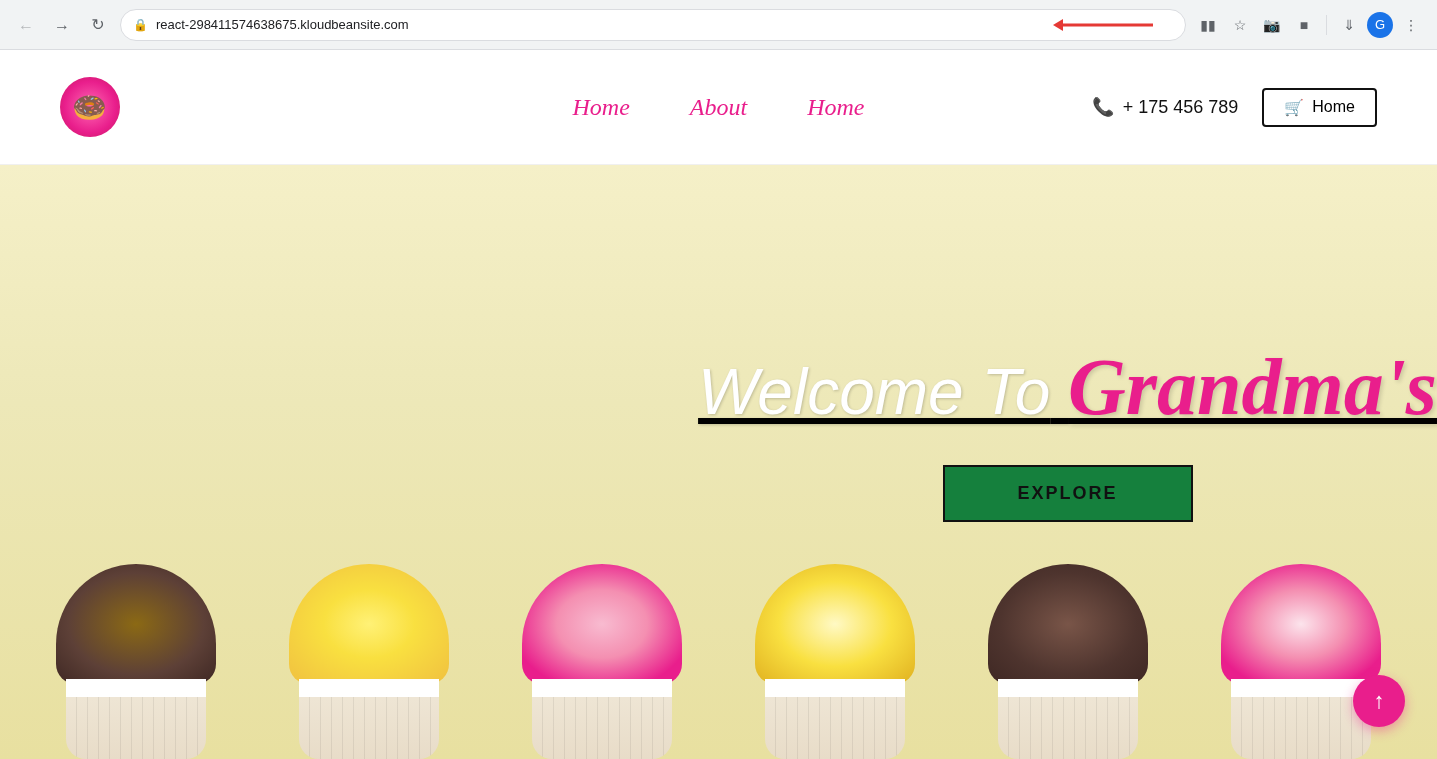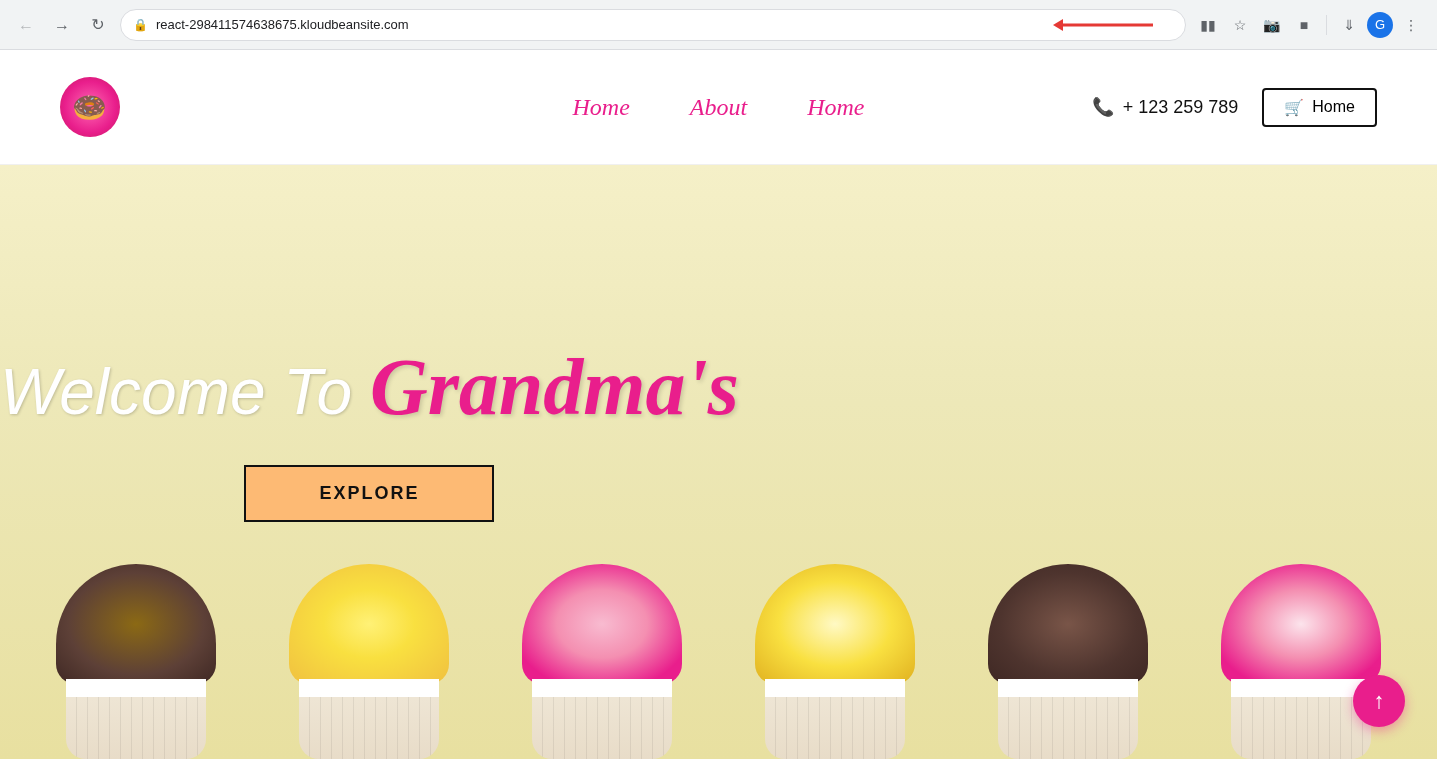--- a/index.html
+++ b/index.html
@@ -146,21 +146,22 @@
 
     
     .hero {
       width: 100%;
       height: 594px;
       background: #f5f0d0;
       position: relative;
       overflow: hidden;
       display: flex;
       align-items: center;
-      justify-content: flex-start;
+      justify-content: flex-end;
+      text-decoration: underline;
     }
     .hero-bg {
       position: absolute;
       inset: 0;
       background: linear-gradient(to bottom, #f5f0c8 0%, #ede8b8 40%, #e8e0a0 100%);
     }
     
     .cupcakes-row {
       position: absolute;
       bottom: 0;
@@ -243,21 +244,21 @@
     .hero-title-brand {
       font-family: 'Georgia', serif;
       font-style: italic;
       color: #e91e8c;
       font-size: 80px;
       font-weight: 700;
       text-shadow: 2px 2px 4px rgba(0,0,0,0.15);
     }
     .explore-btn {
       border: 2.5px solid #111;
-      background: #fdba74;
+      background: #15803d;
       padding: 16px 73px;
       font-size: 18px;
       font-weight: 700;
       letter-spacing: 2px;
       cursor: pointer;
       text-transform: uppercase;
       color: #111;
     }
 
     
@@ -318,21 +319,21 @@
 
   <div class="site-nav-links">
     <a class="site-nav-link">Home</a>
     <a class="site-nav-link">About</a>
     <a class="site-nav-link">Home</a>
   </div>
 
   <div class="site-nav-right">
     <div class="site-phone">
       <span>📞</span>
-      <span>+ 123 259 789</span>
+      <span>+ 175 456 789</span>
     </div>
     <button class="cart-btn">
       <span>🛒</span>
       <span>Home</span>
     </button>
   </div>
 </nav>
 
 <section class="hero">
   <div class="hero-bg"></div>

